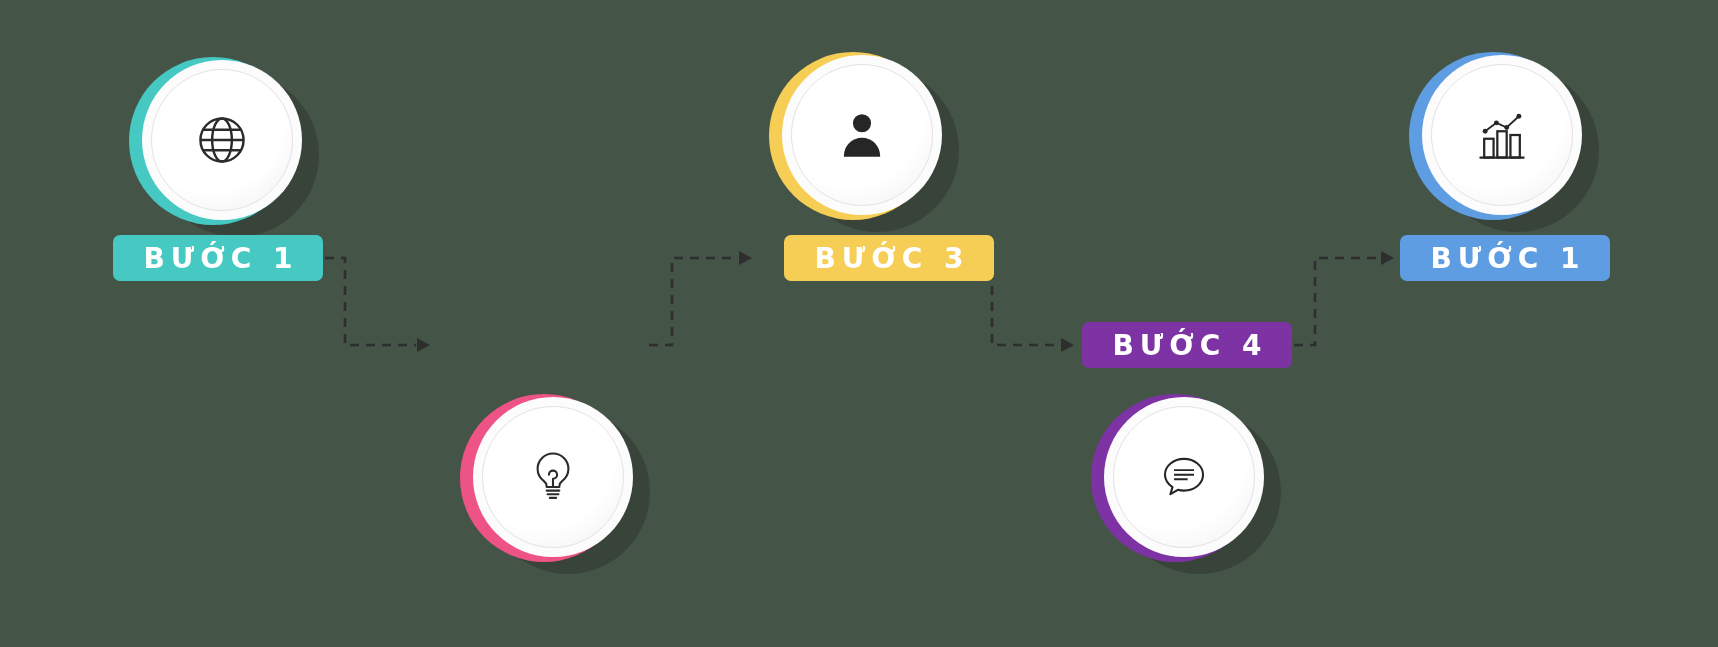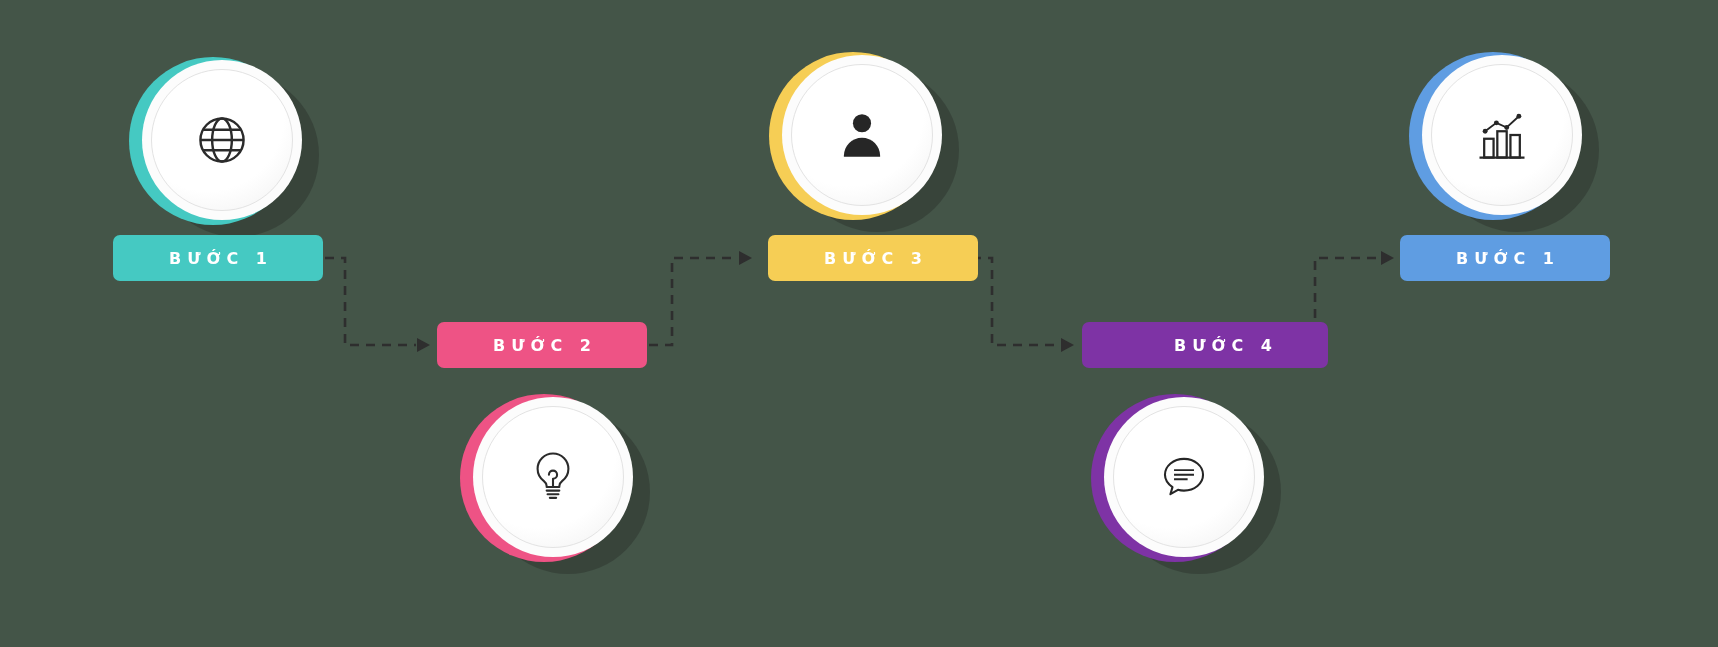--- a/index.html
+++ b/index.html
@@ -38,34 +38,34 @@
   .c3{left:782px; top:55px;}
   .c4{left:1104px;top:397px;}
   .c5{left:1422px;top:55px;}
 
   
   .badge {
     position:absolute; width:210px; height:46px;
     border-radius:7px;
     background:var(--accent,#999);
     display:flex; align-items:center; justify-content:center;
-    color:#ffffff; font-weight:bold; font-size:16px;
+    color:#ffffff; font-weight:bold; font-size:28px;
     letter-spacing:6px; text-indent:6px;
   }
   .badge::before {
     content:""; position:absolute; inset:0; border-radius:7px;
     background:rgba(33,38,33,.35);
     transform:translate(9px,9px);
     z-index:-1;
   }
 
   .b1{left:113px; top:235px;}
   .b2{left:437px; top:322px;}
-  .b3{left:768px; top:235px;}
-  .b4{left:1082px;top:322px;padding-left:36px;}
+  .b3{left:784px; top:235px;}
+  .b4{left:1082px;top:322px;}
   .b5{left:1400px;top:235px;}
 
   
   .arrows {
     position:absolute; inset:0;
     pointer-events:none;
   }
 </style>
 </head>
 <body>
@@ -111,23 +111,20 @@
     <div class="white"></div>
     <div class="inner">
       <svg viewBox="0 0 64 64" width="58" height="58">
         <g fill="none" stroke="#2b2b2b" stroke-width="2.3" stroke-linecap="round" stroke-linejoin="round">
           <path d="M32 6c9.4 0 17 7.6 17 17 0 5.8-2.9 10.6-7 13.6-1.8 1.4-3 3.4-3 5.4v1H25v-1c0-2-1.2-4-3-5.4-4.1-3-7-7.8-7-13.6 0-9.4 7.6-17 17-17z"></path>
           <path d="M25 47h14 M26 51h12 M28.5 55h7"></path>
           <path d="M27.5 29.5c0-2.5 2-4.5 4.5-4.5s4.5 2 4.5 4.5-2 4.5-4.5 4.5v9"></path>
         </g>
       </svg>
     </div>
-  </div>
-  <div class="badge b2" style="--accent: #ee5385;">
-    <span>BƯỚC 2</span>
   </div>
 
   <div class="circle-wrap c3" style="--accent: #f6ce55;">
     <div class="shadow"></div>
     <div class="accent"></div>
     <div class="white"></div>
     <div class="inner">
       <svg viewBox="0 0 64 64" width="58" height="58">
         <g fill="#262626">
           <circle cx="32" cy="19" r="10"></circle>

